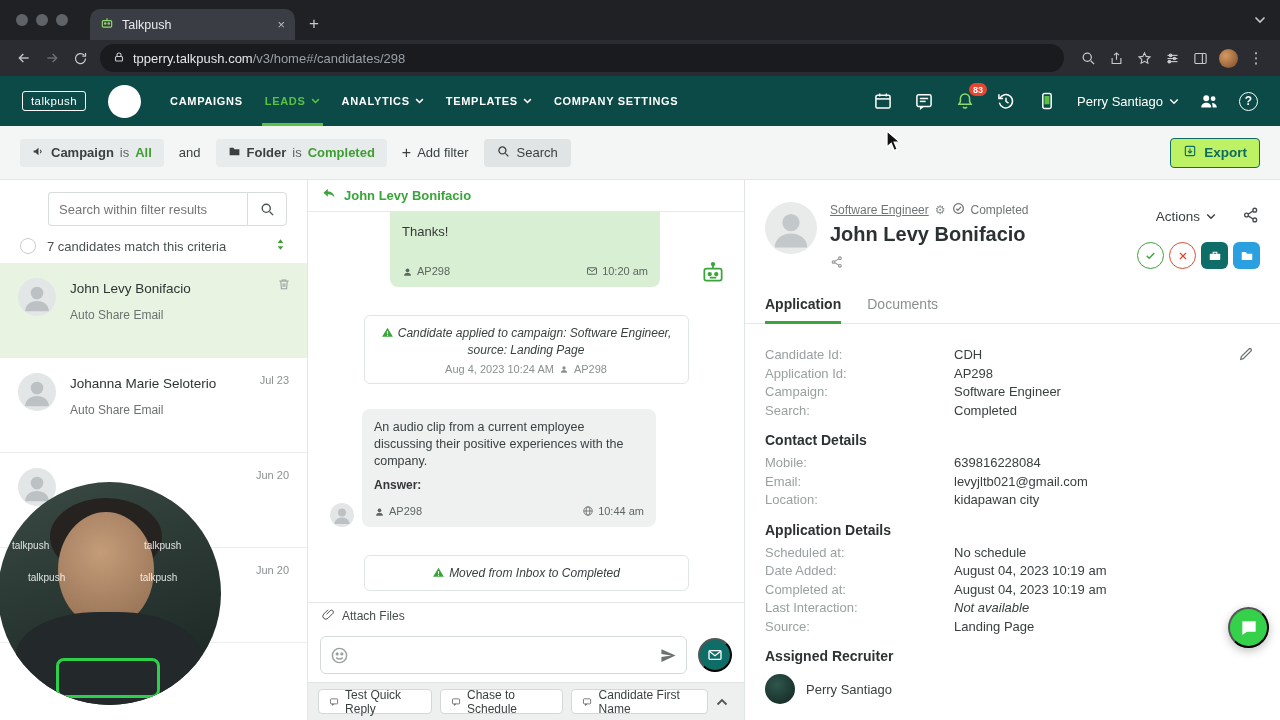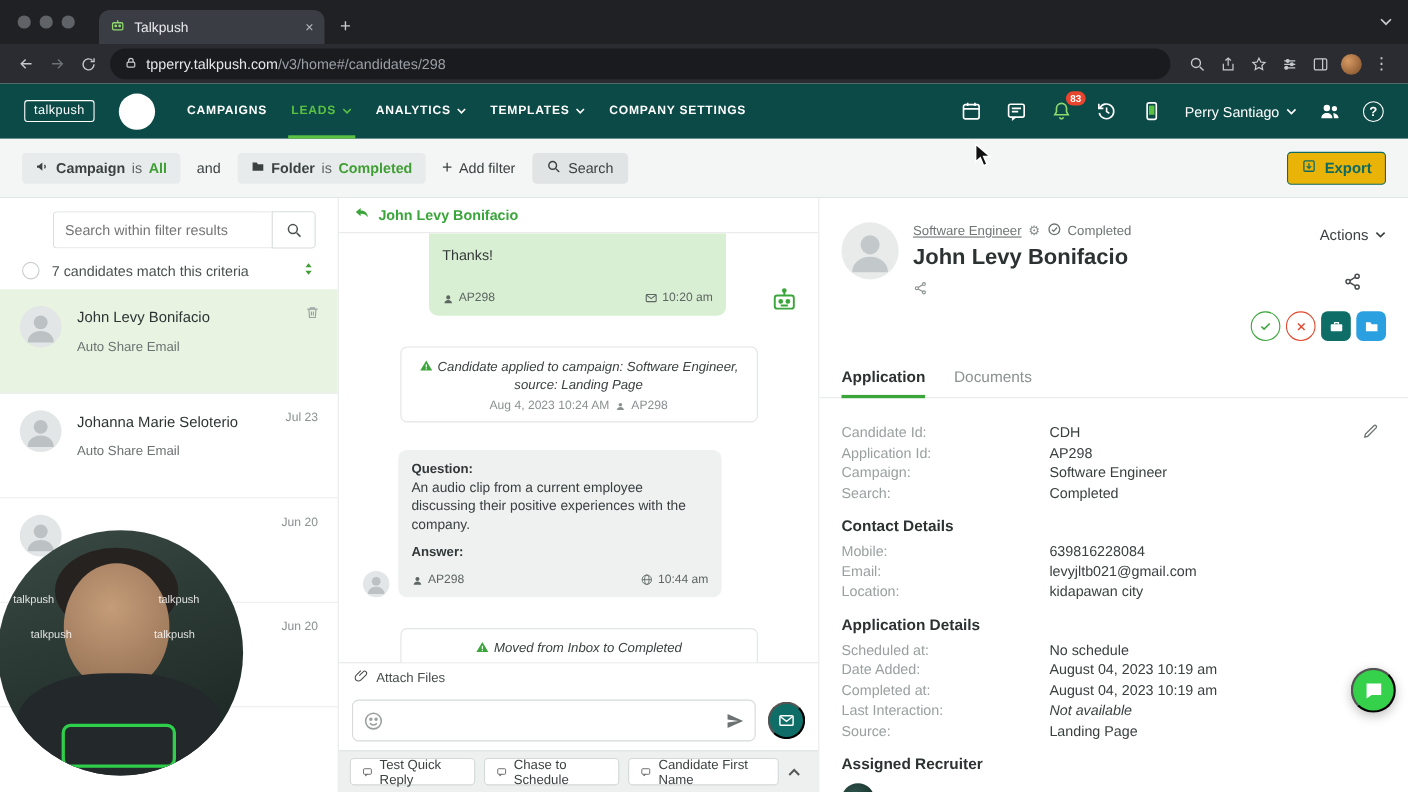--- a/index.html
+++ b/index.html
@@ -43,21 +43,21 @@
   
   .filter-bar { height:54px; background:#f4f6f6; border-bottom:1px solid #e3e6e6; display:flex; align-items:center; padding:0 20px; gap:15px; }
   .chip { background:#e8ebeb; border-radius:4px; height:28px; display:flex; align-items:center; padding:0 12px; gap:6px; font-size:13px; color:#3b4141; }
   .chip .fld { font-weight:700; }
   .chip .op { color:#5d6463; }
   .chip .val { color:#3f9e33; font-weight:700; }
   .conj { color:#3b4141; }
   .add-filter { display:flex; align-items:center; gap:6px; color:#3b4141; }
   .add-filter .plus { font-size:16px; }
   .search-btn { background:#e1e4e4; border-radius:4px; height:28px; padding:0 13px; display:flex; align-items:center; gap:7px; color:#3b4141; }
-  .export-btn { margin-left:auto; background:#eab308; border:1px solid #0e6b63; color:#0e6b63; border-radius:4px; height:30px; padding:0 12px; display:flex; align-items:center; gap:7px; font-weight:700; font-size:13.5px; }
+  .export-btn { margin-left:auto; background:#bef264; border:1px solid #0e6b63; color:#0e6b63; border-radius:4px; height:30px; padding:0 12px; display:flex; align-items:center; gap:7px; font-weight:700; font-size:13.5px; }
 
   
   .main { display:flex; height:540px; }
   .sidebar { width:308px; border-right:1px solid #e2e5e5; background:#fff; overflow:hidden; }
   .conv { width:437px; border-right:1px solid #e2e5e5; background:#fff; display:flex; flex-direction:column; }
   .details { flex:1; background:#fff; position:relative; padding:22px 20px 0 20px; }
 
   
   .sb-search { display:flex; padding:12px 20px 6px;margin-left:28px; }
   .sb-input { flex:1; height:34px; border:1px solid #d8dcdc; border-right:none; border-radius:4px 0 0 4px; padding:0 10px; font-size:13px; color:#555; outline:none; font-family:inherit; }
@@ -105,21 +105,21 @@
   
   .det-top { display:flex; }
   .det-avatar { width:52px; height:52px; border-radius:50%; background:#e9ebeb; overflow:hidden; flex:0 0 auto; }
   .det-mid { margin-left:13px; }
   .role-row { display:flex; align-items:center; gap:6px; font-size:12px; color:#6f7575; }
   .role-link { text-decoration:underline; }
   .gear { font-size:12px; color:#8a9090; }
   .det-name { font-size:20px; font-weight:700; color:#2c3232; margin-top:5px; }
   .refer-ico { margin-top:9px; }
   .det-right { margin-left:auto; display:flex; flex-direction:column; align-items:flex-end; }
-  .actions-line { display:flex; align-items:center; gap:26px; margin-top:4px;flex-direction:column; }
+  .actions-line { display:flex; align-items:center; gap:26px; margin-top:4px; }
   .actions-lbl { font-size:13.5px; color:#3b4141; display:flex; align-items:center; gap:6px; }
   .circle-btns { display:flex; gap:5px; margin-top:15px; }
   .cbtn { width:27px; height:27px; border-radius:50%; border:1.5px solid; background:#fff; }
   .cbtn.check { border-color:#3aa53a; }
   .cbtn.cross { border-color:#e0492f; }
   .sqbtn { width:27px; height:27px; border-radius:6px; border:none; }
   .sqbtn.bag { background:#0e6e67; }
   .sqbtn.fold { background:#2aa0e0; }
   .det-tabs { display:flex; gap:26px; margin:24px -20px 0; padding:0 20px; border-bottom:1px solid #e6e8e8; }
   .det-tab { font-size:14px; padding-bottom:9px; color:#8a9090; }
@@ -484,21 +484,20 @@
             <span>AP298</span>
           </div>
       </div>
 
       <div class="qa-row">
         <div class="qa-avatar"><svg viewBox="0 0 24 24" fill="#bcc2c4" width="24" height="24">
               <circle cx="12" cy="9.5" r="4"></circle>
               <path d="M4.5 21c0-4 3.4-6.5 7.5-6.5s7.5 2.5 7.5 6.5z"></path>
             </svg></div>
         <div class="bubble-in">
-          <div class="qa-label">Question:</div>
           <div class="qa-text">An audio clip from a current employee discussing their positive experiences with the company.</div>
           <div class="qa-label" style="margin-top:8px;">Answer:</div>
           <div class="msg-foot">
             <span class="mf">
                 <svg width="11" height="11" viewBox="0 0 24 24" fill="#5c6662">
                   <circle cx="12" cy="9.5" r="4"></circle>
                   <path d="M4.5 21c0-4 3.4-6.5 7.5-6.5s7.5 2.5 7.5 6.5z"></path>
                 </svg>
                 <span>AP298</span>
               </span>

